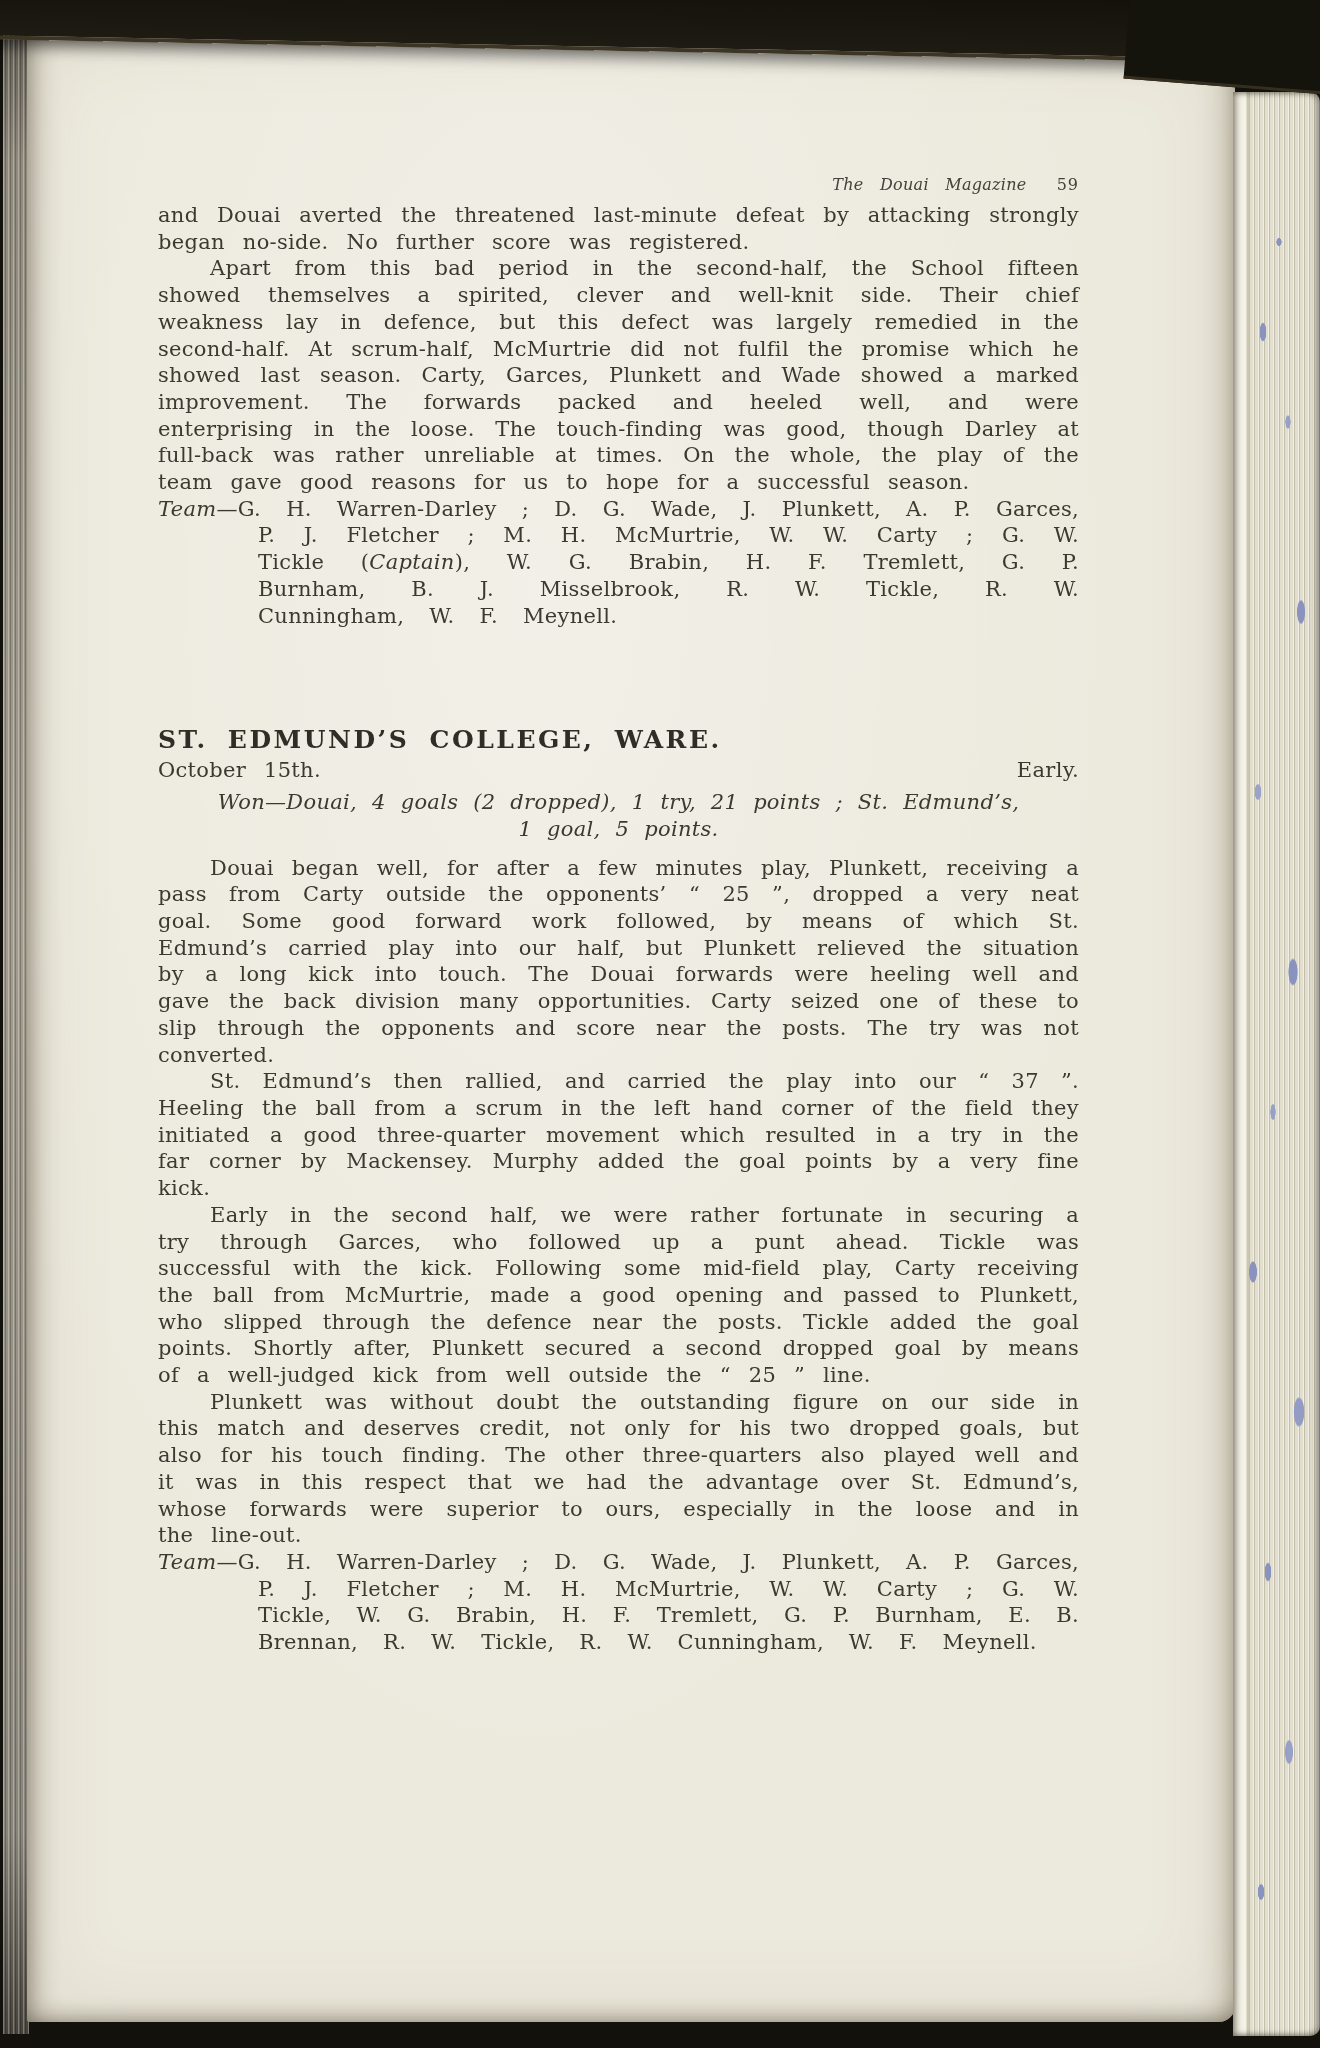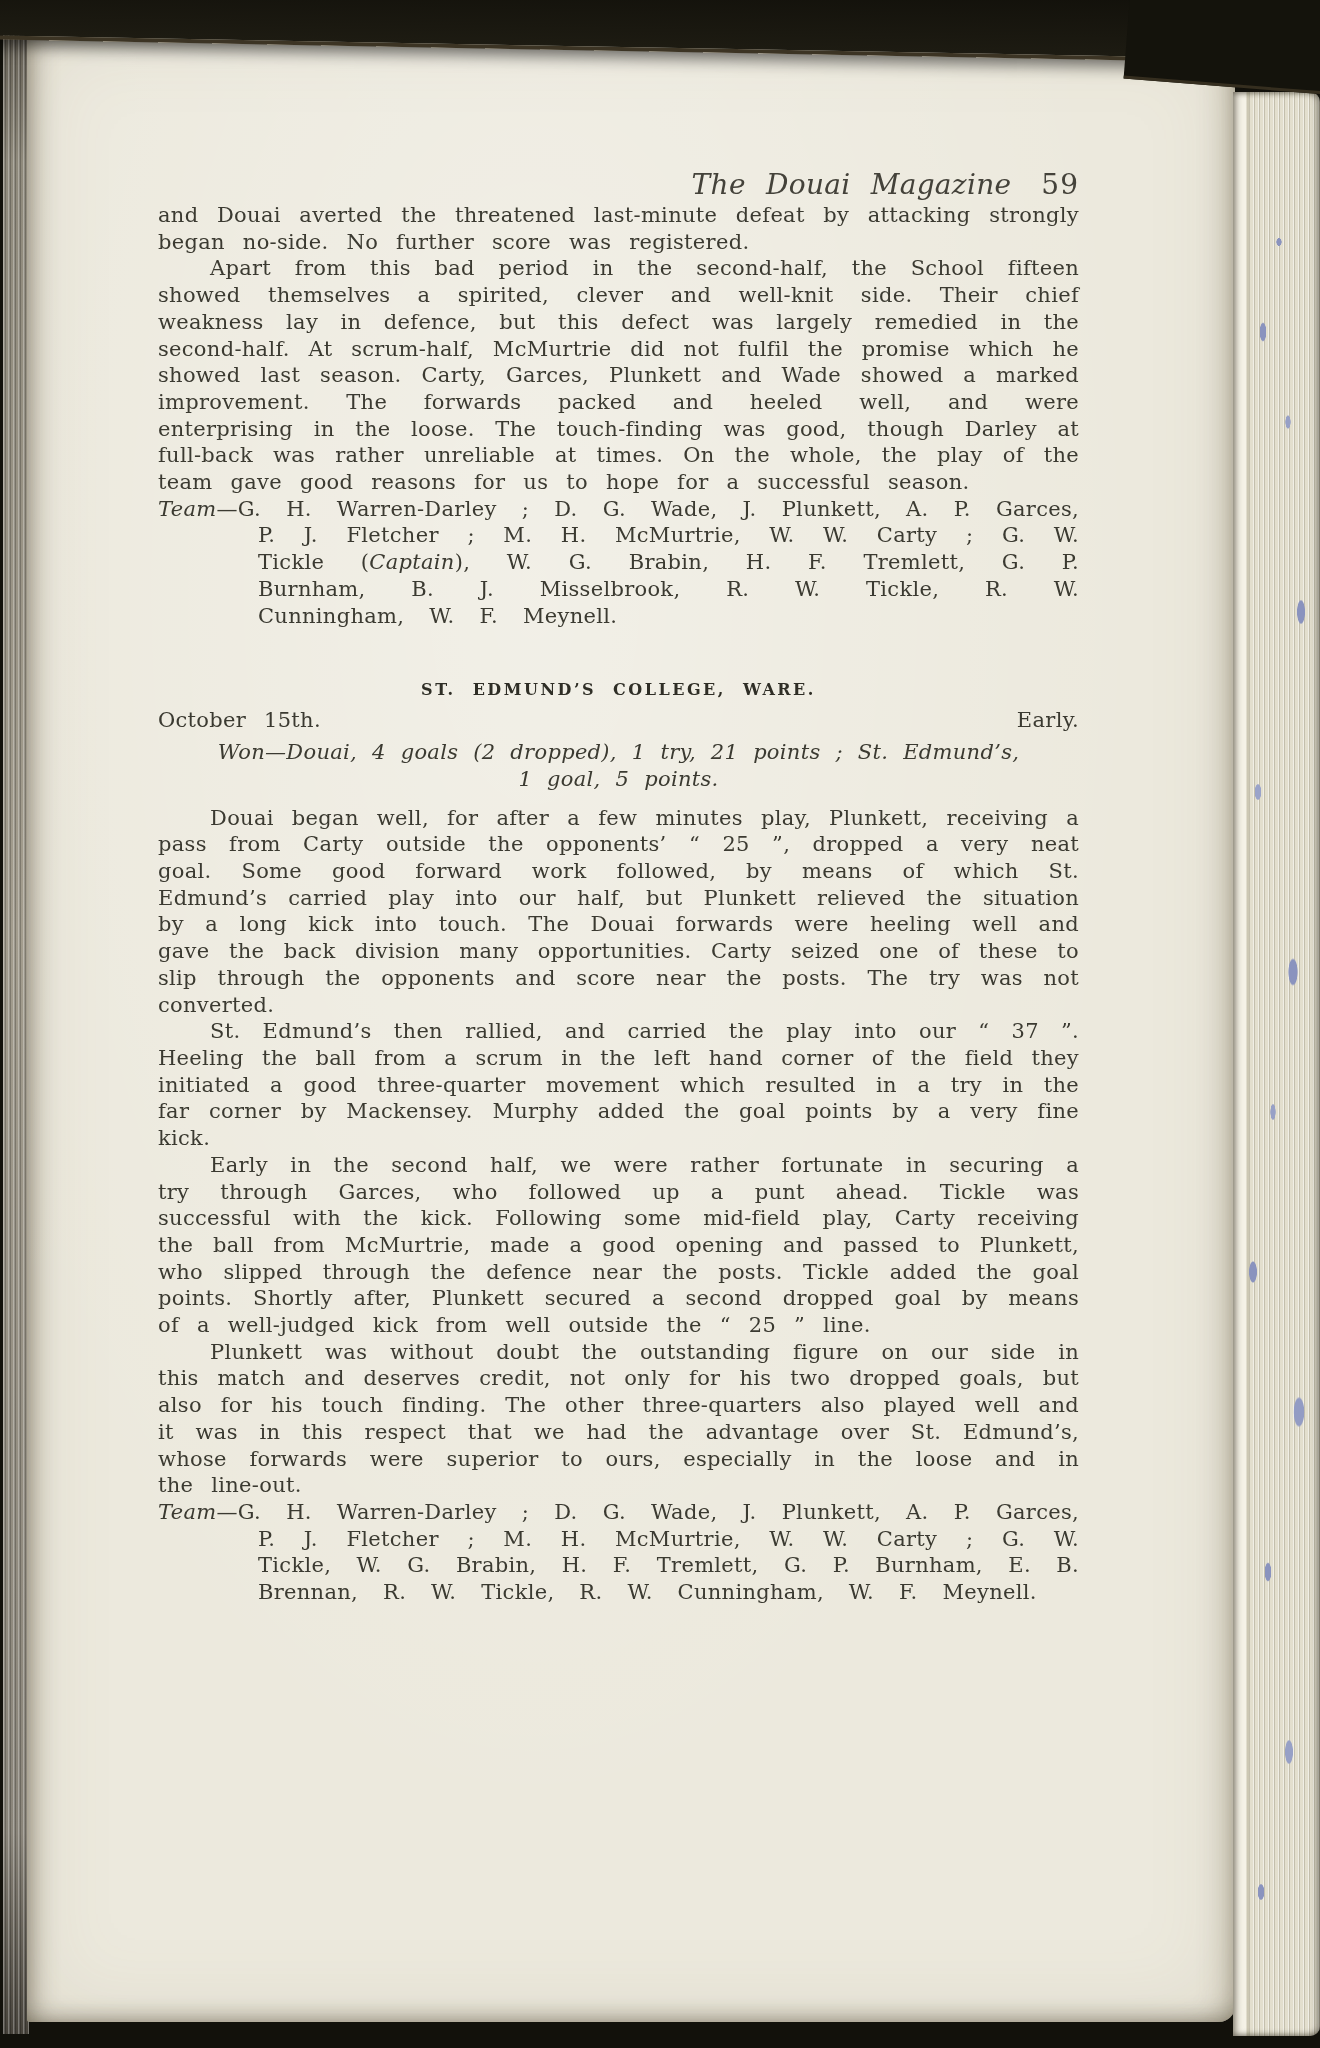--- a/index.html
+++ b/index.html
@@ -46,28 +46,28 @@
     transform:rotate(1.05deg);border-bottom:4px solid #3c3424;
     box-shadow:0 6px 16px rgba(0,0,0,.55);}
   .cover-corner{position:absolute;left:1128px;top:-34px;width:260px;height:120px;z-index:4;
     background:#14130c;transform:rotate(4.5deg);border-bottom:3px solid #352e1f;}
 
   
   .content{position:absolute;left:131px;top:142px;width:921px;z-index:5;
     color:#3b3a31;font-size:21px;line-height:26.7px;letter-spacing:.3px;word-spacing:11px;}
   .content p{margin:0;text-align:justify;}
   .it{font-style:italic;}
-  .header-line{text-align:right;height:30px;font-size:28px;color:#44423a;}
+  .header-line{text-align:right;height:30px;font-size:16px;color:#44423a;}
   .header-line .pgnum{margin-left:30px;letter-spacing:1px;}
   .p-first{margin-top:36px;}
   .p-indent{text-indent:52px;}
   .p2{margin-top:8px;}
   .team{margin-top:12px;padding-left:100px;text-indent:-100px;word-spacing:18px;}
-  .section-heading{margin-top:48px;text-align:center;font-weight:bold;color:#2f2e26;
-    font-size:16px;letter-spacing:2.5px;word-spacing:9px;height:30px;}
+  .section-heading{margin-top:98px;text-align:left;font-weight:bold;color:#2f2e26;
+    font-size:25px;letter-spacing:2.5px;word-spacing:9px;height:30px;}
   .meta-row{display:flex;justify-content:space-between;margin-top:0;height:28px;}
   .result{margin-top:4px;text-align:center;font-style:italic;word-spacing:8px;}
   .result p{text-align:center;}
   .match-paras{margin-top:12px;}
   .team-last{margin-top:14px;}
 </style>
 </head>
 <body>
 
 <div class="scene">

